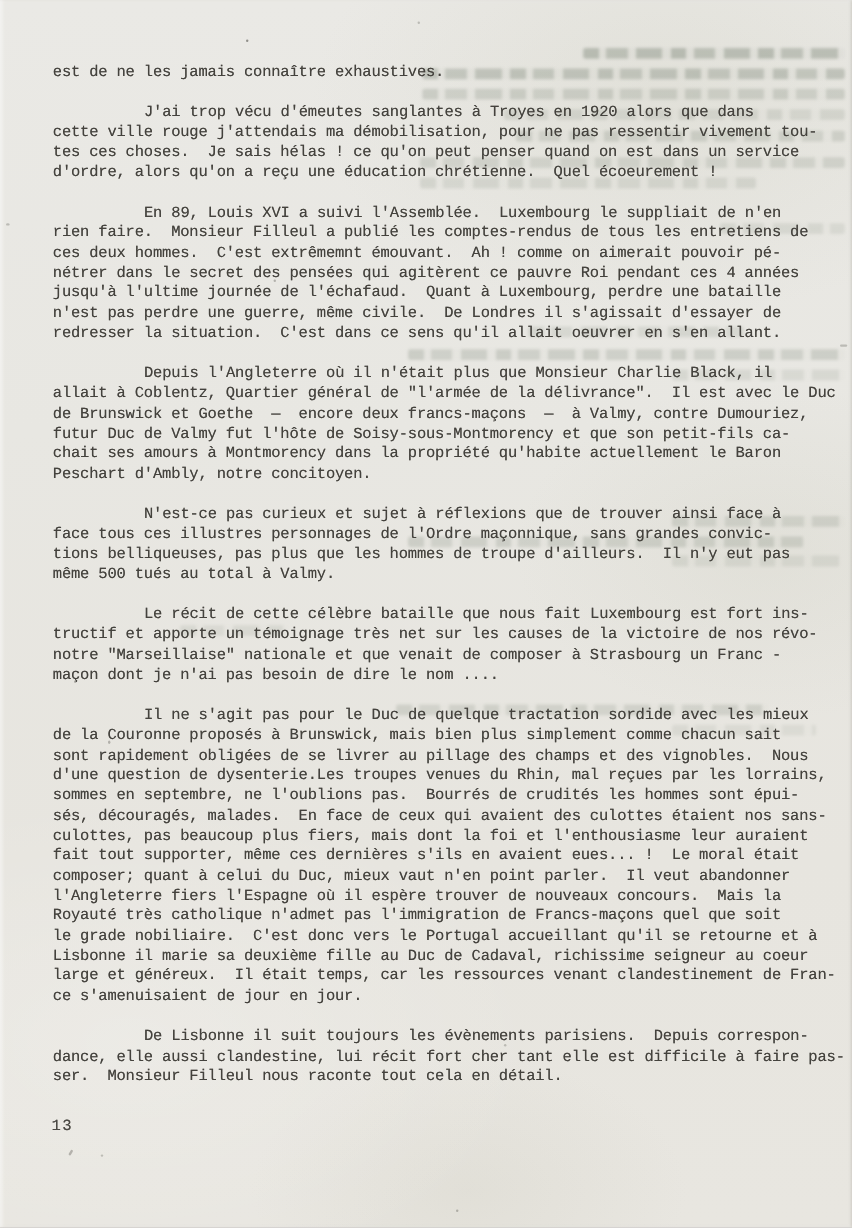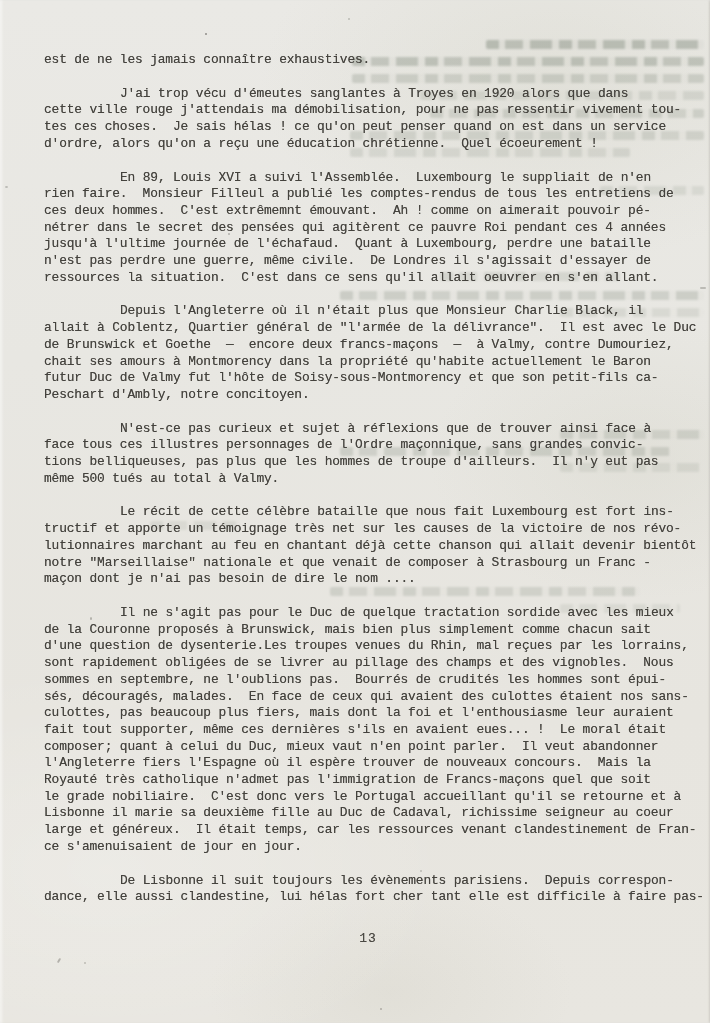--- a/index.html
+++ b/index.html
@@ -47,22 +47,21 @@
     white-space: pre;
   }
   .para.indent .line:first-child {
     text-indent: 76px;
   }
   .page-number {
     position: absolute;
     top: 931px;
     left: 0;
     right: 0;
-    padding-left: 26px;
-    text-align: center;
+    padding-left: 43px;
     color: #4a4843;
     font-size: 13px;
     letter-spacing: 1px;
     text-shadow: 0 0 0.5px rgba(74,72,67,0.6);
     z-index: 3;
   }
   
   .bleed {
     position: absolute;
     height: 9px;
@@ -127,61 +126,61 @@
         <span class="line">tes ces choses.  Je sais hélas ! ce qu'on peut penser quand on est dans un service</span>
         <span class="line">d'ordre, alors qu'on a reçu une éducation chrétienne.  Quel écoeurement !</span>
       </p>
       <p class="para indent">
         <span class="line">En 89, Louis XVI a suivi l'Assemblée.  Luxembourg le suppliait de n'en</span>
         <span class="line">rien faire.  Monsieur Filleul a publié les comptes-rendus de tous les entretiens de</span>
         <span class="line">ces deux hommes.  C'est extrêmemnt émouvant.  Ah ! comme on aimerait pouvoir pé-</span>
         <span class="line">nétrer dans le secret des pensées qui agitèrent ce pauvre Roi pendant ces 4 années</span>
         <span class="line">jusqu'à l'ultime journée de l'échafaud.  Quant à Luxembourg, perdre une bataille</span>
         <span class="line">n'est pas perdre une guerre, même civile.  De Londres il s'agissait d'essayer de</span>
-        <span class="line">ressources la situation.  C'est dans ce sens qu'il allait oeuvrer en s'en allant.</span>
+        <span class="line">redresser la situation.  C'est dans ce sens qu'il allait oeuvrer en s'en allant.</span>
       </p>
       <p class="para indent">
         <span class="line">Depuis l'Angleterre où il n'était plus que Monsieur Charlie Black, il</span>
         <span class="line">allait à Coblentz, Quartier général de "l'armée de la délivrance".  Il est avec le Duc</span>
         <span class="line">de Brunswick et Goethe  —  encore deux francs-maçons  —  à Valmy, contre Dumouriez,</span>
+        <span class="line">futur Duc de Valmy fut l'hôte de Soisy-sous-Montmorency et que son petit-fils ca-</span>
         <span class="line">chait ses amours à Montmorency dans la propriété qu'habite actuellement le Baron</span>
-        <span class="line">futur Duc de Valmy fut l'hôte de Soisy-sous-Montmorency et que son petit-fils ca-</span>
         <span class="line">Peschart d'Ambly, notre concitoyen.</span>
       </p>
       <p class="para indent">
         <span class="line">N'est-ce pas curieux et sujet à réflexions que de trouver ainsi face à</span>
         <span class="line">face tous ces illustres personnages de l'Ordre maçonnique, sans grandes convic-</span>
         <span class="line">tions belliqueuses, pas plus que les hommes de troupe d'ailleurs.  Il n'y eut pas</span>
         <span class="line">même 500 tués au total à Valmy.</span>
       </p>
       <p class="para indent">
         <span class="line">Le récit de cette célèbre bataille que nous fait Luxembourg est fort ins-</span>
         <span class="line">tructif et apporte un témoignage très net sur les causes de la victoire de nos révo-</span>
-        <span class="line">lutionnaires marchant au feu en chantant déjà cette chanson qui allait devenir bientôt</span>
         <span class="line">notre "Marseillaise" nationale et que venait de composer à Strasbourg un Franc -</span>
         <span class="line">maçon dont je n'ai pas besoin de dire le nom ....</span>
       </p>
       <p class="para indent">
         <span class="line">Il ne s'agit pas pour le Duc de quelque tractation sordide avec les mieux</span>
         <span class="line">de la Couronne proposés à Brunswick, mais bien plus simplement comme chacun sait</span>
+        <span class="line">sont rapidement obligées de se livrer au pillage des champs et des vignobles.  Nous</span>
         <span class="line">d'une question de dysenterie.Les troupes venues du Rhin, mal reçues par les lorrains,</span>
-        <span class="line">sont rapidement obligées de se livrer au pillage des champs et des vignobles.  Nous</span>
         <span class="line">sommes en septembre, ne l'oublions pas.  Bourrés de crudités les hommes sont épui-</span>
         <span class="line">sés, découragés, malades.  En face de ceux qui avaient des culottes étaient nos sans-</span>
         <span class="line">culottes, pas beaucoup plus fiers, mais dont la foi et l'enthousiasme leur auraient</span>
         <span class="line">fait tout supporter, même ces dernières s'ils en avaient eues... !  Le moral était</span>
         <span class="line">composer; quant à celui du Duc, mieux vaut n'en point parler.  Il veut abandonner</span>
         <span class="line">l'Angleterre fiers l'Espagne où il espère trouver de nouveaux concours.  Mais la</span>
         <span class="line">Royauté très catholique n'admet pas l'immigration de Francs-maçons quel que soit</span>
         <span class="line">le grade nobiliaire.  C'est donc vers le Portugal accueillant qu'il se retourne et à</span>
         <span class="line">Lisbonne il marie sa deuxième fille au Duc de Cadaval, richissime seigneur au coeur</span>
         <span class="line">large et généreux.  Il était temps, car les ressources venant clandestinement de Fran-</span>
         <span class="line">ce s'amenuisaient de jour en jour.</span>
       </p>
       <p class="para indent">
         <span class="line">De Lisbonne il suit toujours les évènements parisiens.  Depuis correspon-</span>
-        <span class="line">dance, elle aussi clandestine, lui hélas fort cher tant elle est difficile à faire pas-</span>
+        <span class="line">dance, elle aussi clandestine, lui récit fort cher tant elle est difficile à faire pas-</span>
+        <span class="line">ser.  Monsieur Filleul nous raconte tout cela en détail.</span>
       </p>
     </div>
 
   <div class="page-number">13</div>
 
 </div>
 
 </body></html>

